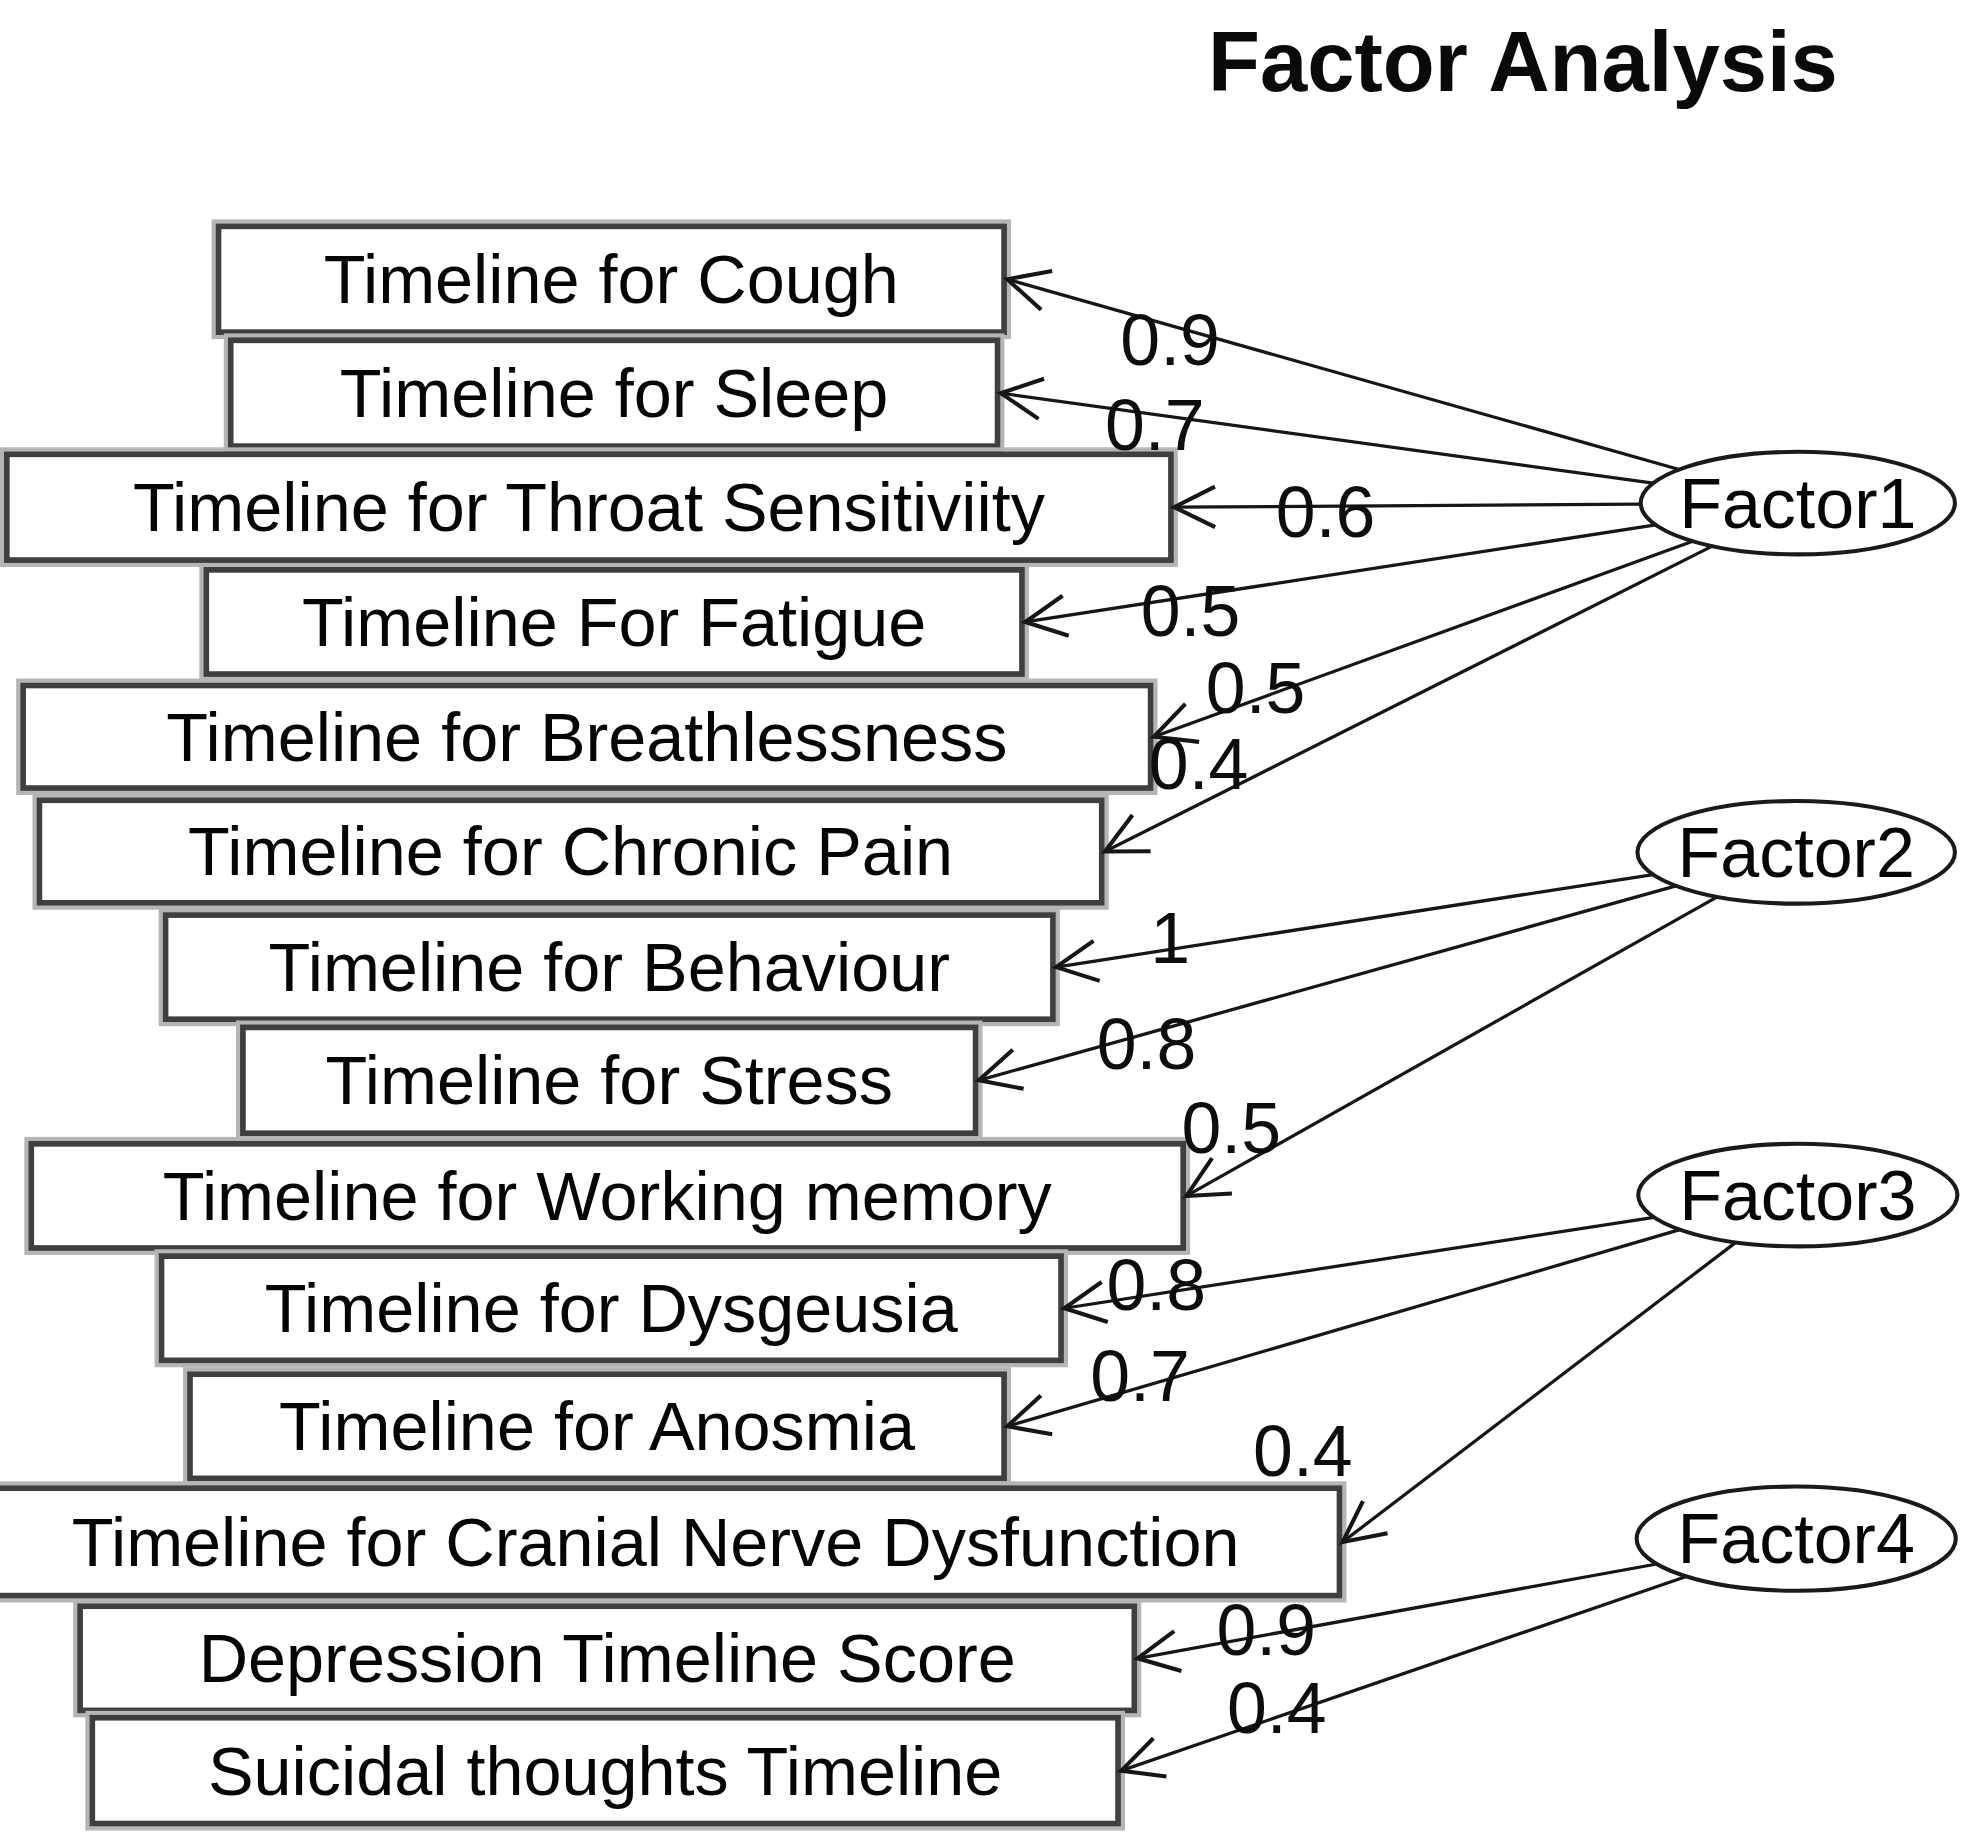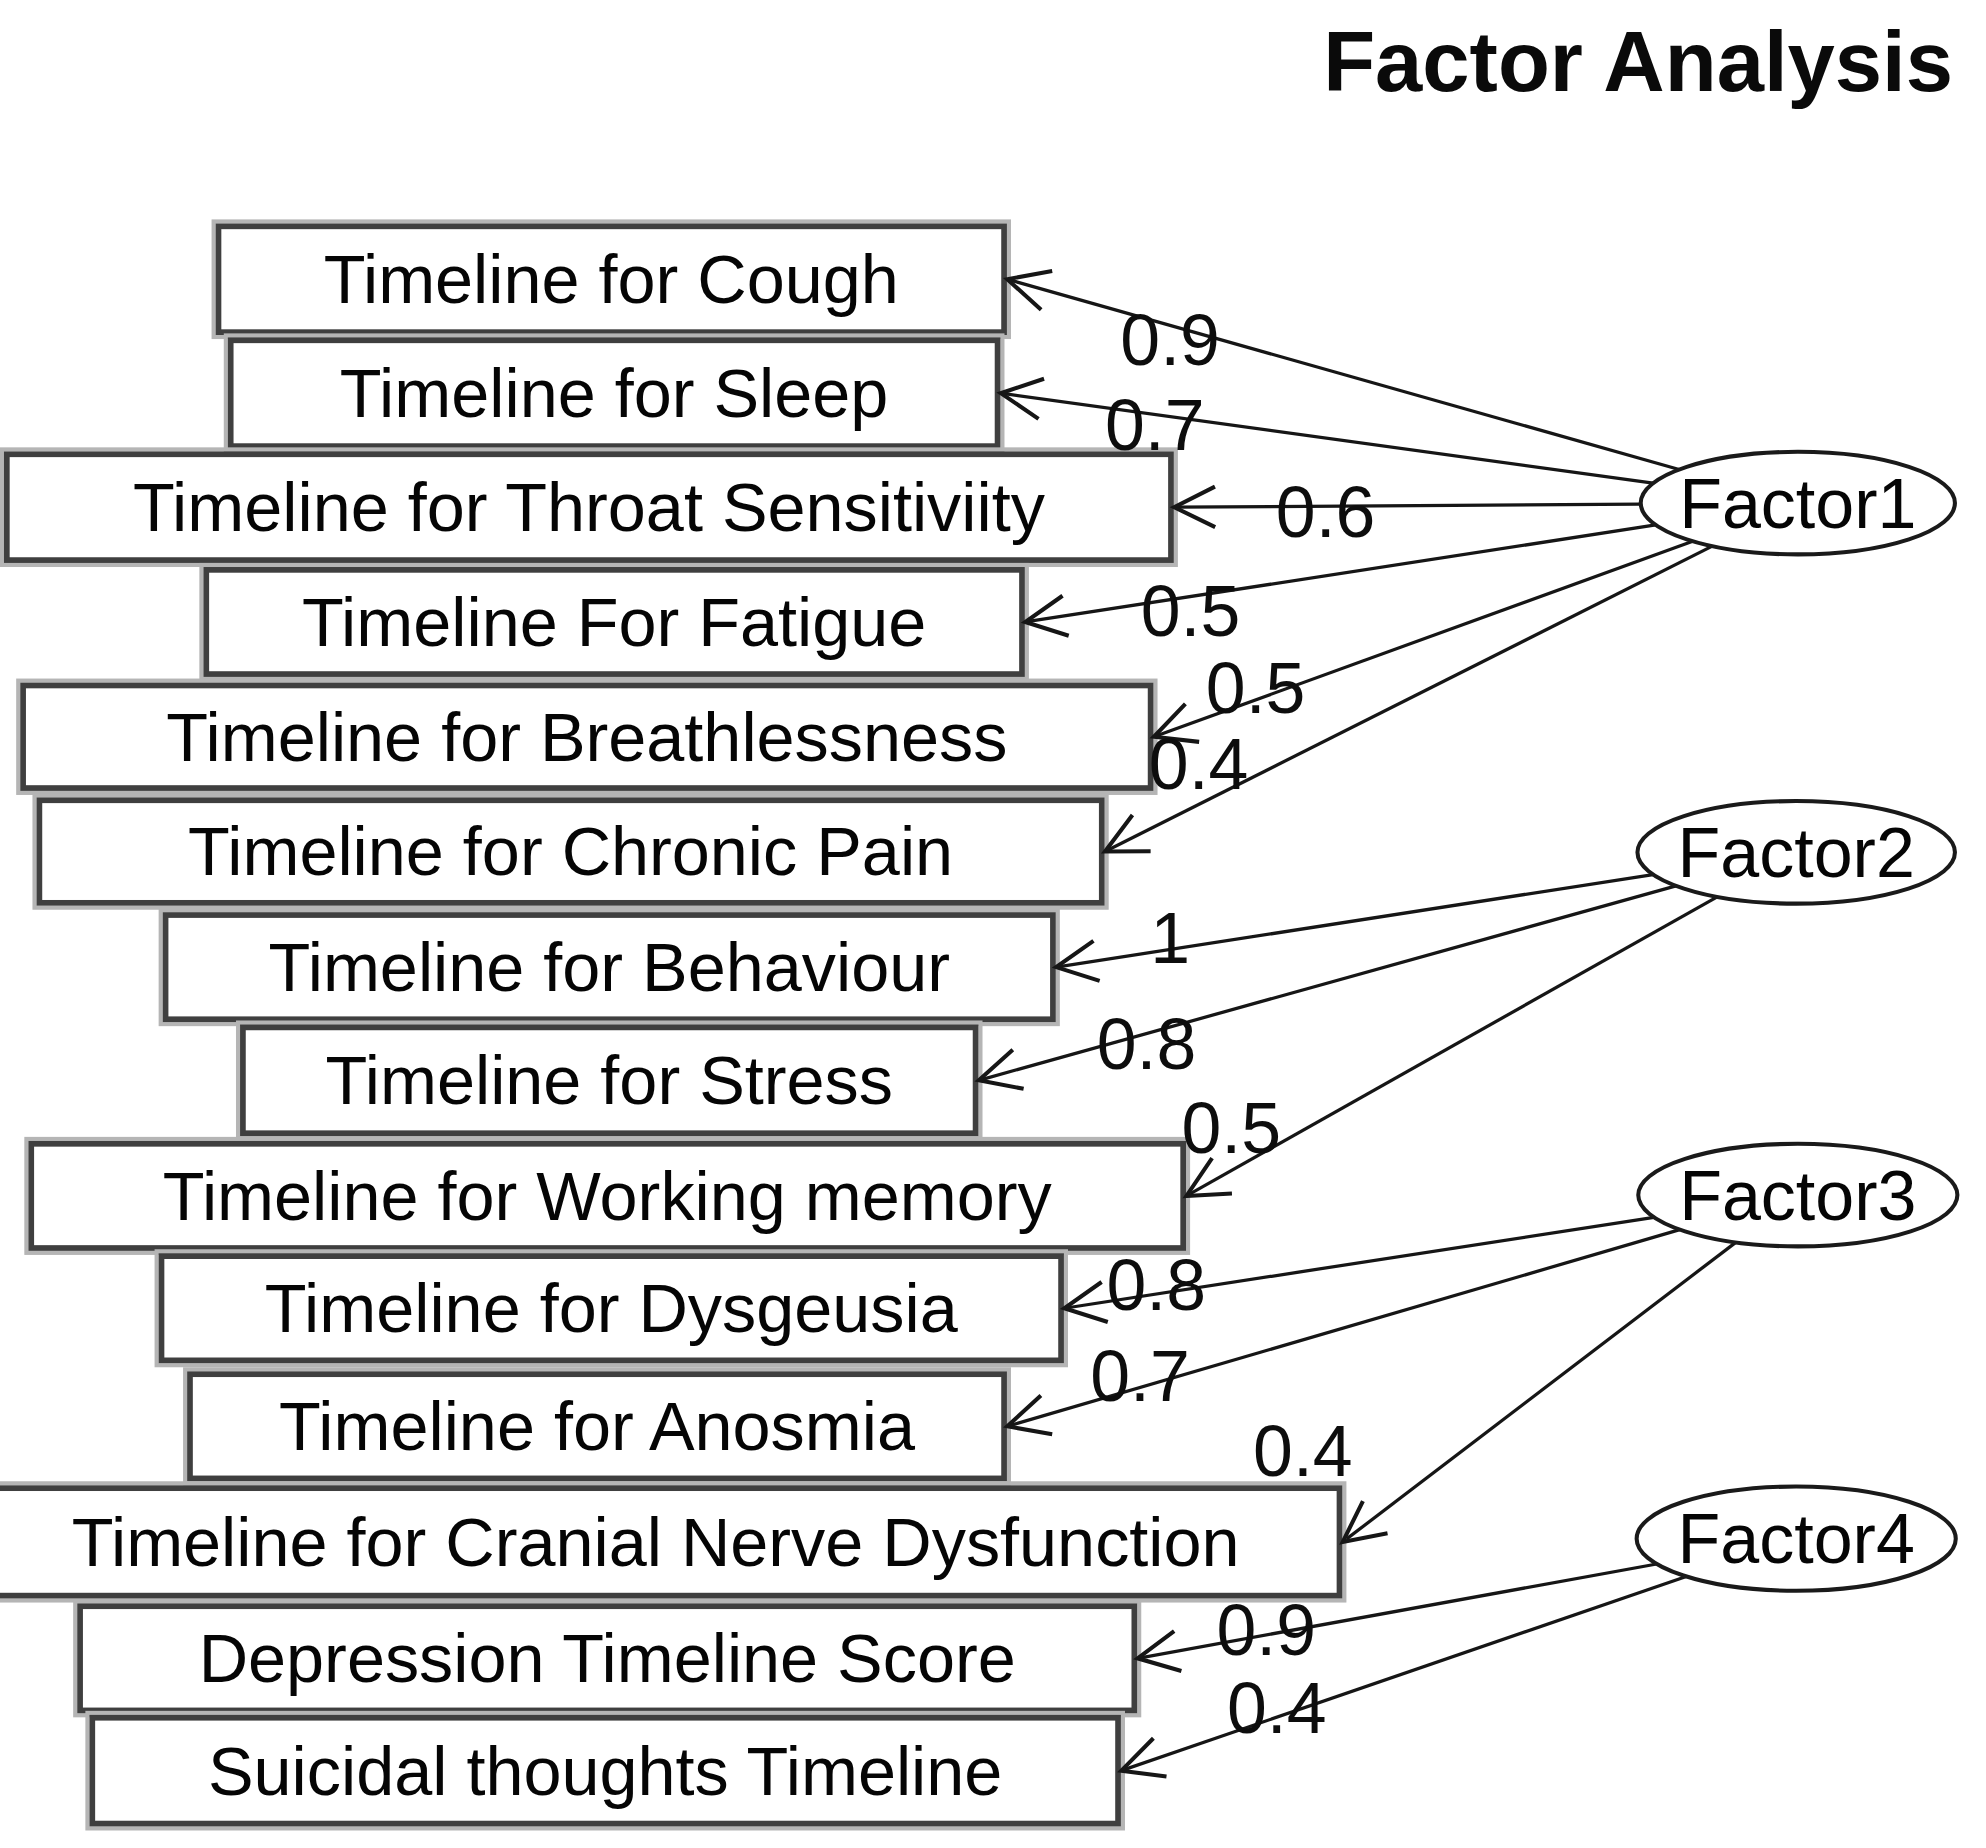--- a/index.html
+++ b/index.html
@@ -7,23 +7,23 @@
     position: relative;
     width: 1987px;
     height: 1848px;
     background: #ffffff;
     overflow: hidden;
     font-family: "Liberation Sans", "DejaVu Sans", sans-serif;
   }
   .figure-title {
     position: absolute;
     top: 13px;
-    left: 1236px;
+    left: 1208px;
     width: 717px;
-    text-align: right;
+    text-align: left;
     font-size: 85px;
     font-weight: bold;
     color: #0a0a0a;
     letter-spacing: 0px;
     white-space: nowrap;
   }
   svg.diagram {
     position: absolute;
     left: 0;
     top: 0;

